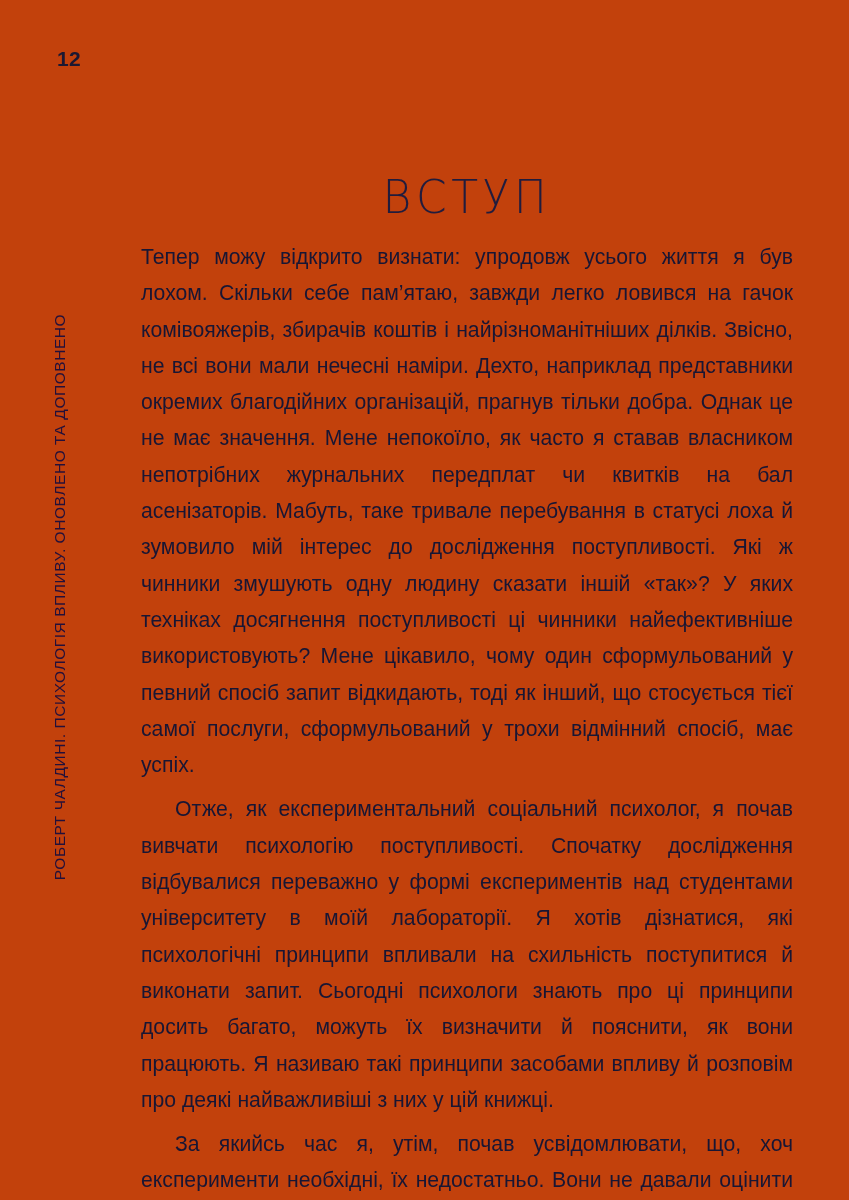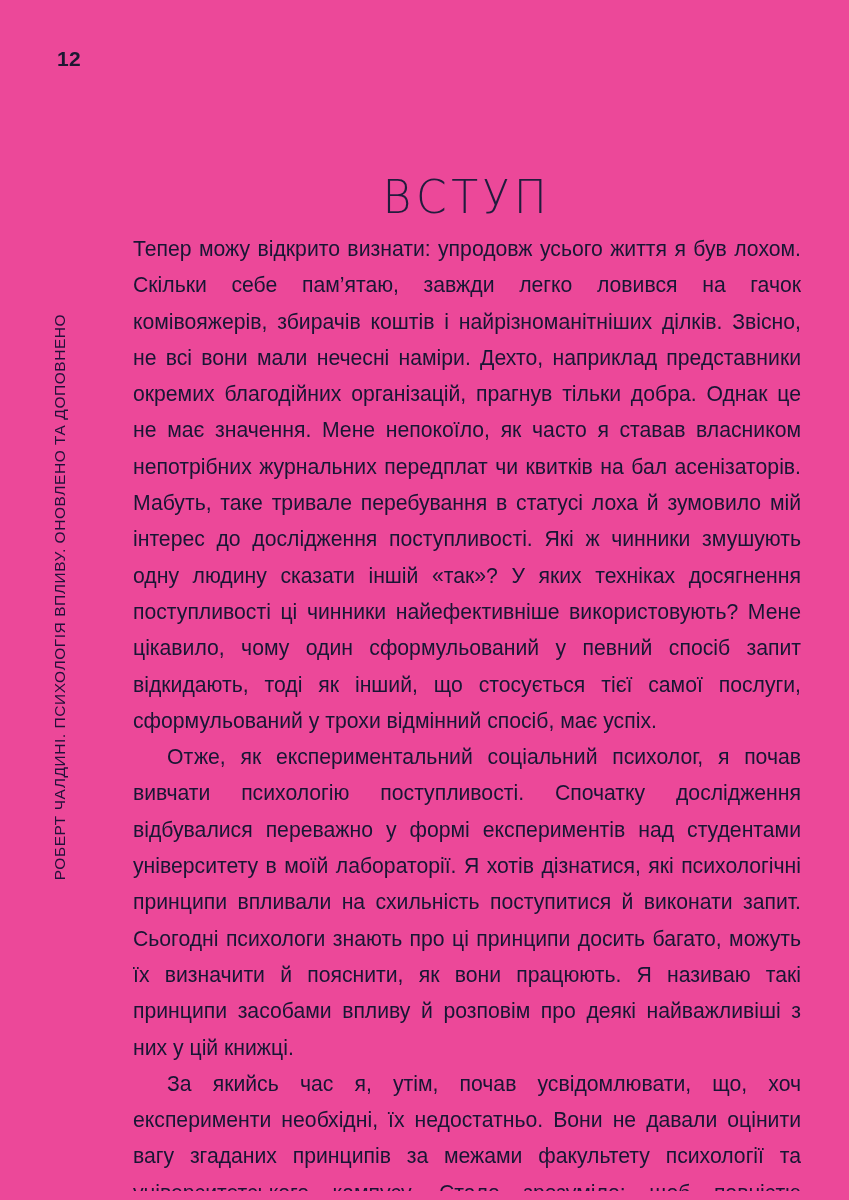--- a/index.html
+++ b/index.html
@@ -6,21 +6,21 @@
   html, body {
     margin: 0;
     padding: 0;
     background: #ffffff;
   }
 
   #page {
     position: relative;
     width: 849px;
     height: 1200px;
-    background: #ec4899;
+    background: #c2410c;
     overflow: hidden;
     font-family: "Liberation Sans", "DejaVu Sans", sans-serif;
     -webkit-font-smoothing: antialiased;
   }
 
   
   #folio {
     position: absolute;
     left: 57px;
     top: 48px;
@@ -83,21 +83,21 @@
   }
 
   #body-copy {
     position: absolute;
     left: 0;
     top: 231px;
     width: 668px;
   }
 
   .para {
-    margin: 0;
+    margin: 8px;
     padding: 0;
     text-align: justify;
     text-justify: inter-word;
     font-family: "Liberation Sans", "DejaVu Sans", sans-serif;
     font-size: 21.2px;
     line-height: 36.3px;
     color: #181634;
     hyphens: manual;
     word-spacing: 0px;
   }

